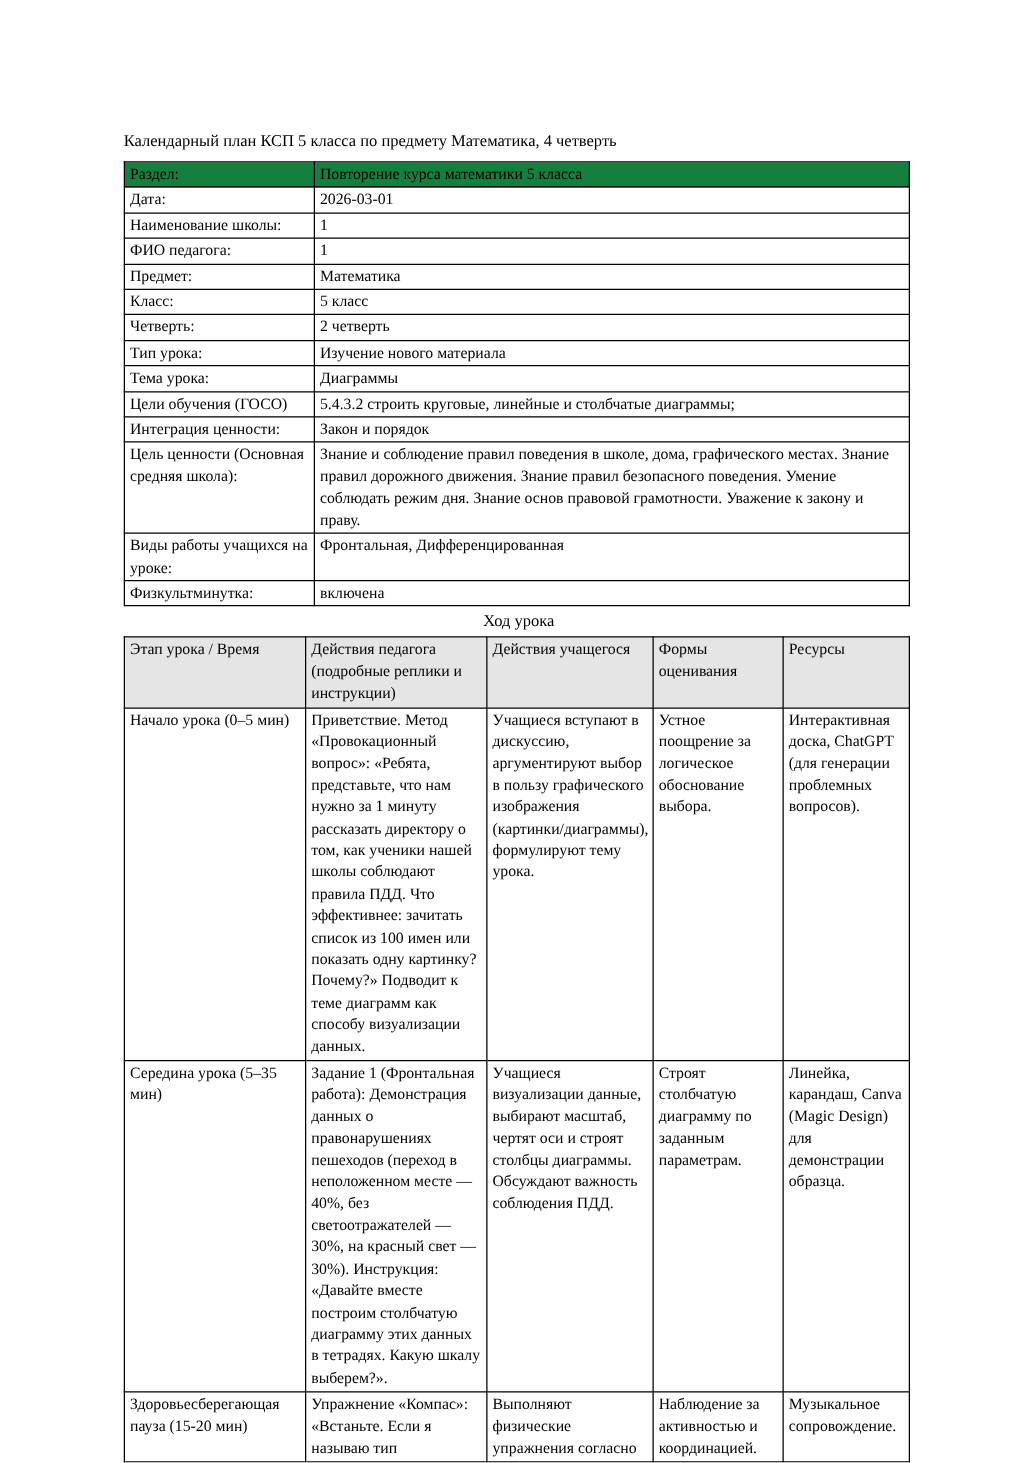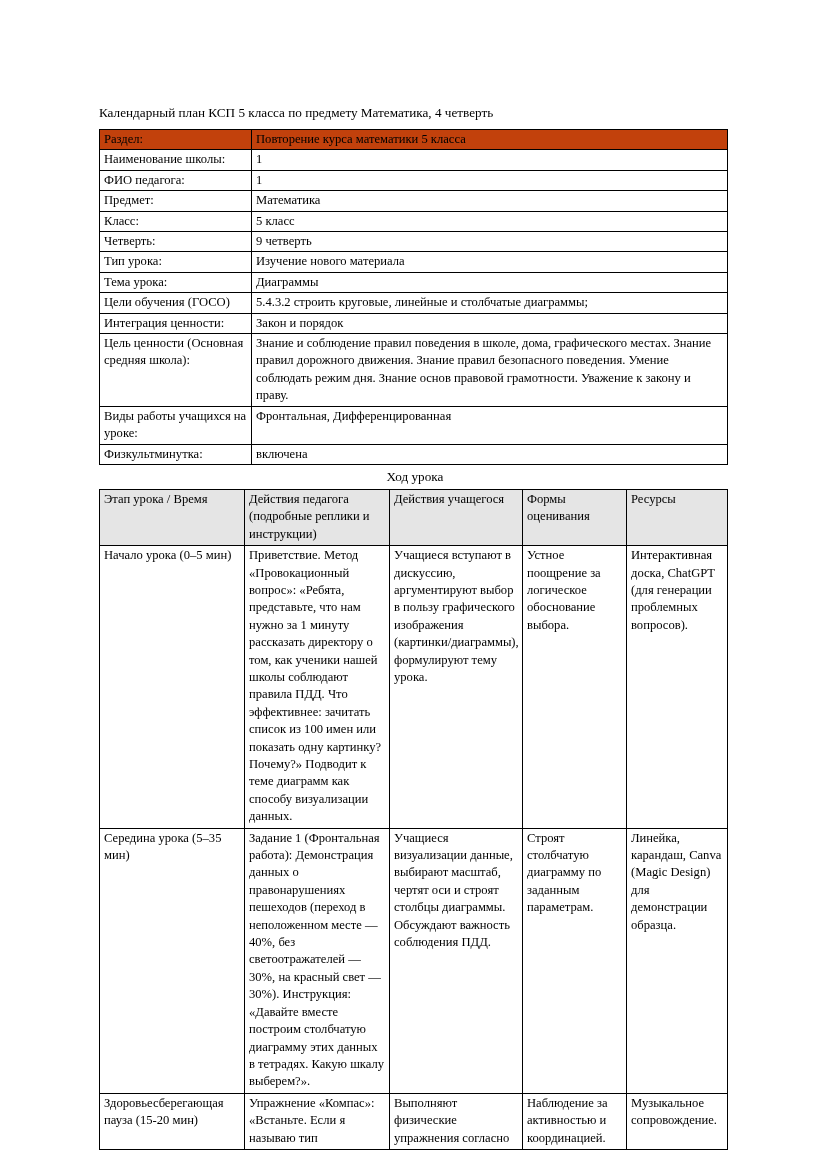--- a/index.html
+++ b/index.html
@@ -47,21 +47,21 @@
     vertical-align: top;
     text-align: left;
     font-weight: normal;
     word-wrap: break-word;
     overflow-wrap: break-word;
     hyphens: none;
   }
   
   #info-table col.c-label { width: 152px; }
   #info-table col.c-value { width: 476px; }
-  #info-table tr.shaded td { background: #c2410c; }
+  #info-table tr.shaded td { background: #15803d; }
 
   
   #flow-table { margin-top: 0; }
   #flow-table col.f1 { width: 145px; }
   #flow-table col.f2 { width: 145px; }
   #flow-table col.f3 { width: 133px; }
   #flow-table col.f4 { width: 104px; }
   #flow-table col.f5 { width: 101px; }
   #flow-table thead td { background: #e5e5e5; }
   #flow-table td { padding-bottom: 2px; }
@@ -80,38 +80,42 @@
     <colgroup>
       <col class="c-label">
       <col class="c-value">
     </colgroup>
     <tbody>
         <tr class="shaded">
           <td>Раздел:</td>
           <td>Повторение курса математики 5 класса</td>
         </tr>
         <tr>
+          <td>Дата:</td>
+          <td>2026-03-01</td>
+        </tr>
+        <tr>
           <td>Наименование школы:</td>
           <td>1</td>
         </tr>
         <tr>
           <td>ФИО педагога:</td>
           <td>1</td>
         </tr>
         <tr>
           <td>Предмет:</td>
           <td>Математика</td>
         </tr>
         <tr>
           <td>Класс:</td>
           <td>5 класс</td>
         </tr>
         <tr>
           <td>Четверть:</td>
-          <td>9 четверть</td>
+          <td>2 четверть</td>
         </tr>
         <tr>
           <td>Тип урока:</td>
           <td>Изучение нового материала</td>
         </tr>
         <tr>
           <td>Тема урока:</td>
           <td>Диаграммы</td>
         </tr>
         <tr>

